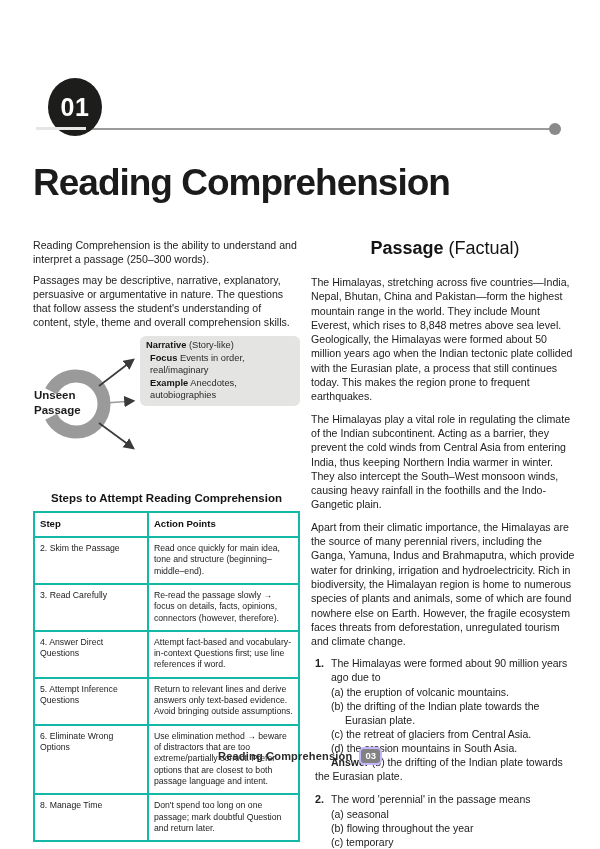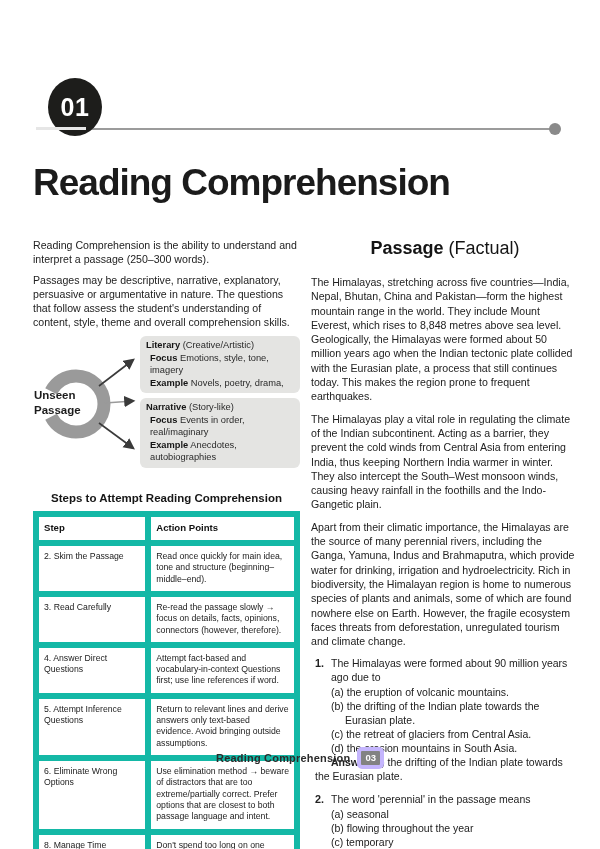--- a/index.html
+++ b/index.html
@@ -77,21 +77,21 @@
   table.steps {
     width: 100%; border-collapse: collapse;
     border: 1.5px solid #3a3a3a;
     font-size: 8.7px; line-height: 1.3; color: #222;
   }
   table.steps th {
     text-align: left; font-size: 9.6px; font-weight: bold;
     padding: 5px 5px; color: #111;
   }
   table.steps td { padding: 5px 5px 6px 5px; vertical-align: top; }
-  table.steps th, table.steps td { border: 6px solid #14b8a6; }
+  table.steps th, table.steps td { border: 2px solid #14b8a6; }
   table.steps .c-step { width: 43%; }
 
   
   .passage-title {
     text-align: center; font-size: 18px; margin-bottom: 16px; color: #141414;
   }
   .passage-title b { font-weight: bold; }
   .passage-p { font-size: 10.6px; line-height: 1.35; margin-bottom: 8px; color: #222; }
 
   .question { display: flex; margin: 9px 0 0 4px; }
@@ -102,21 +102,21 @@
   .qanswer { margin-left: -16px; text-indent: 16px; margin-top: 1px; }
   .qanswer b { font-weight: bold; }
 
   
   .footer {
     position: absolute; left: 0; top: 747px; width: 600px;
     display: flex; align-items: center; justify-content: center; gap: 7px;
   }
   .footer-text { font-weight: bold; font-size: 11px; color: #2b2b2b; letter-spacing: 0.2px; }
   .footer-page {
-    background: #828282; border: 4px solid #c4b5fd; border-radius: 5px;
+    background: #828282; border: 2px solid #c4b5fd; border-radius: 5px;
     color: #fff; font-weight: bold; font-size: 9.5px;
     padding: 0 4px; line-height: 14px;
   }
 </style>
 </head>
 <body>
 
 <div class="page">
 
   <div class="chapter-badge">
@@ -145,28 +145,20 @@
           <line x1="72" y1="67" x2="100" y2="65" stroke="#9a9a9a" stroke-width="1.6" marker-end="url(#ah)"></line>
           <line x1="66" y1="87" x2="100" y2="112" stroke="#3a3a3a" stroke-width="1.6" marker-end="url(#ah)"></line>
         </svg>
         <div class="hub-label">
           <span>Unseen</span><br>
           <span>Passage</span>
         </div>
 
         <div class="type-boxes">
           <div class="type-box">
-            <span class="tline"><b>Literary</b>
-              <span>(Creative/Artistic)</span></span>
-            <span class="tline tindent"><b>Focus</b>
-              <span>Emotions, style, tone, imagery</span></span>
-            <span class="tline tindent"><b>Example</b>
-              <span>Novels, poetry, drama,</span></span>
-          </div>
-          <div class="type-box">
             <span class="tline"><b>Narrative</b>
               <span>(Story-like)</span></span>
             <span class="tline tindent"><b>Focus</b>
               <span>Events in order, real/imaginary</span></span>
             <span class="tline tindent"><b>Example</b>
               <span>Anecdotes, autobiographies</span></span>
           </div>
         </div>
       </div>
 

